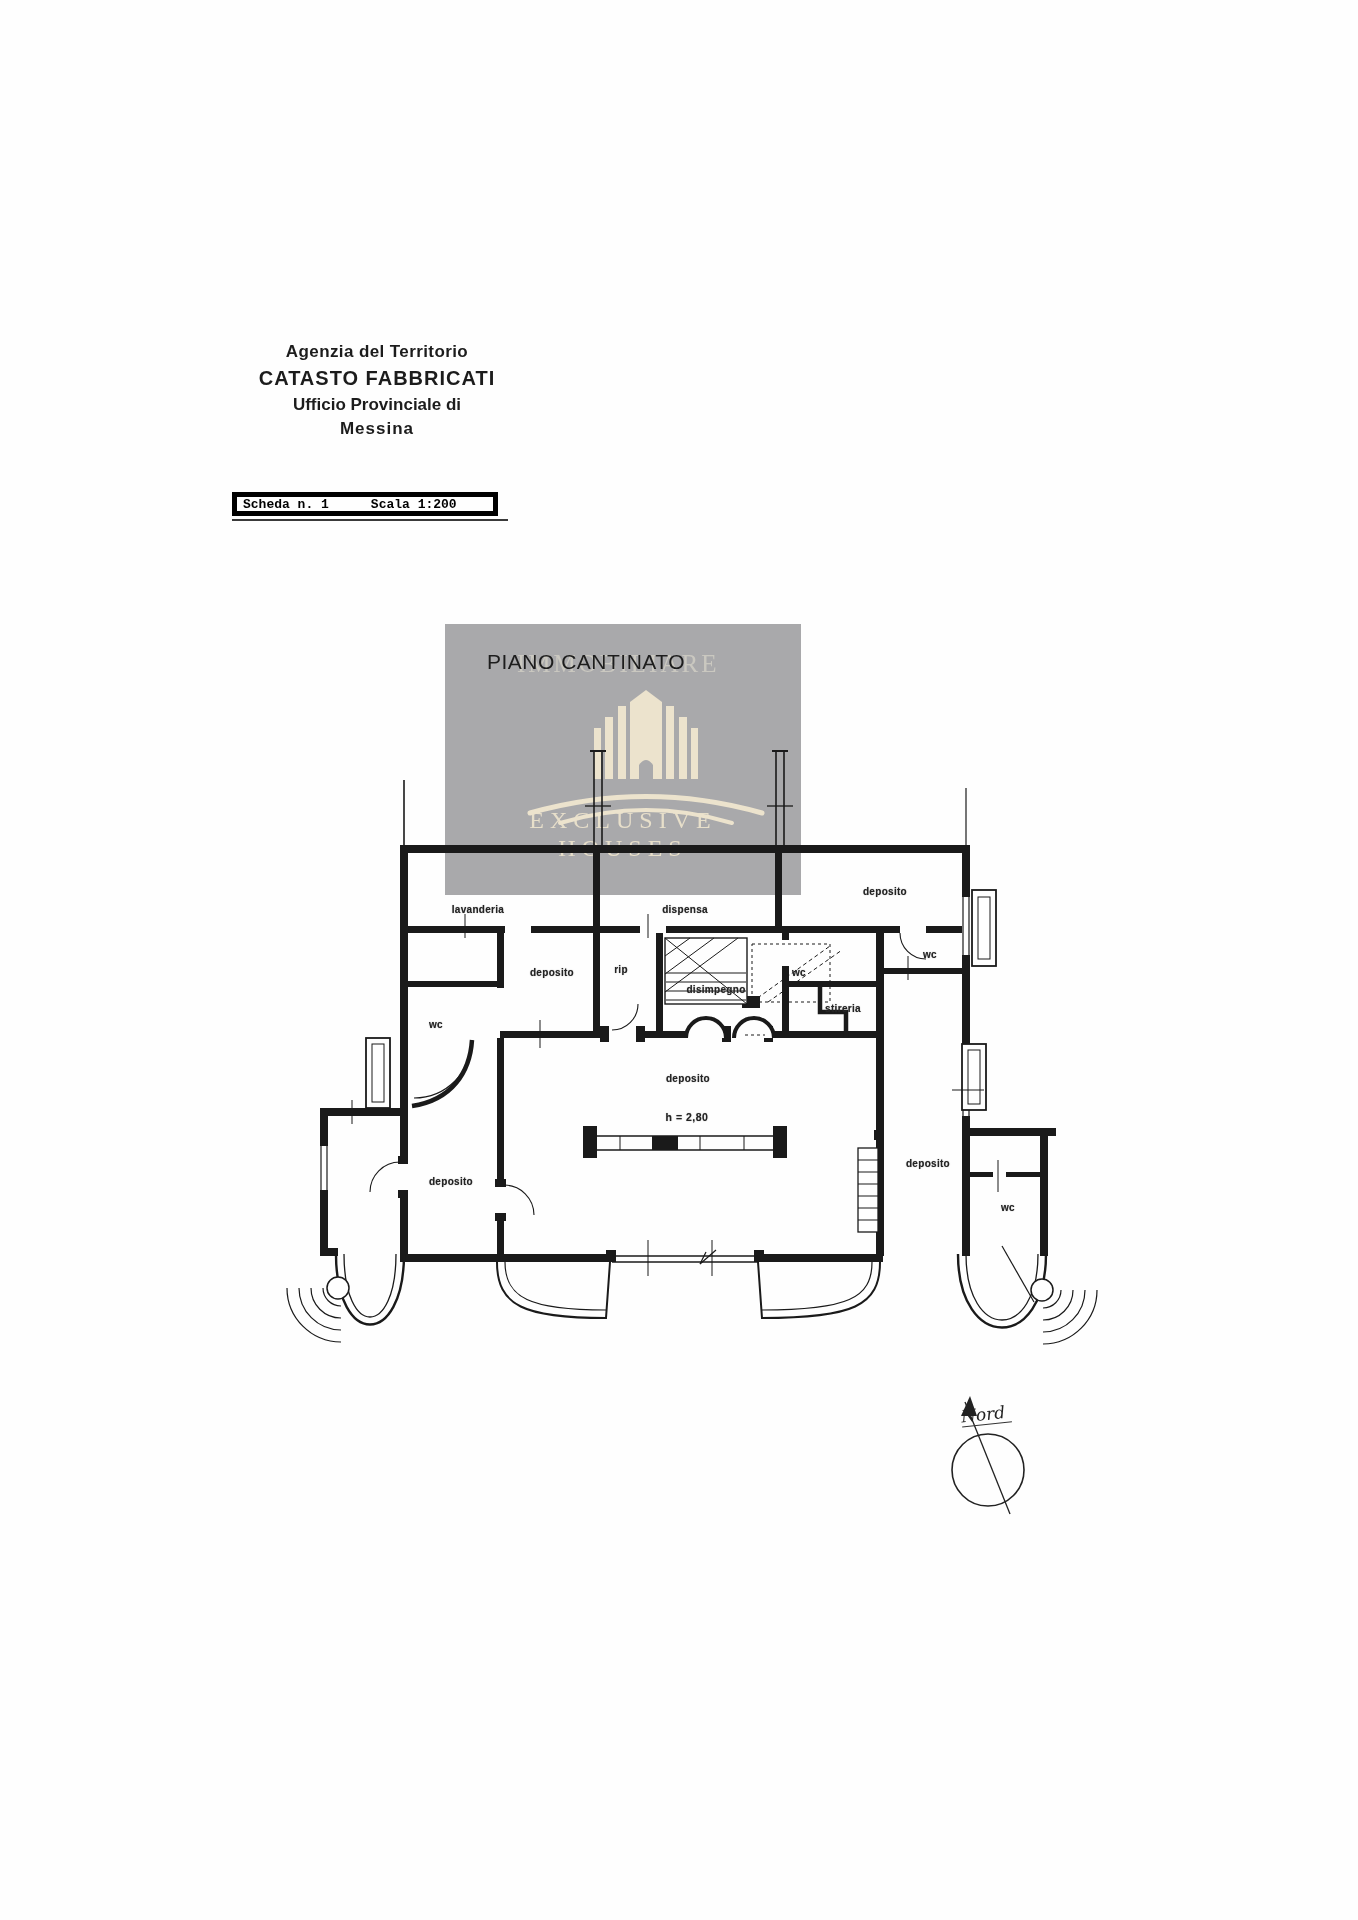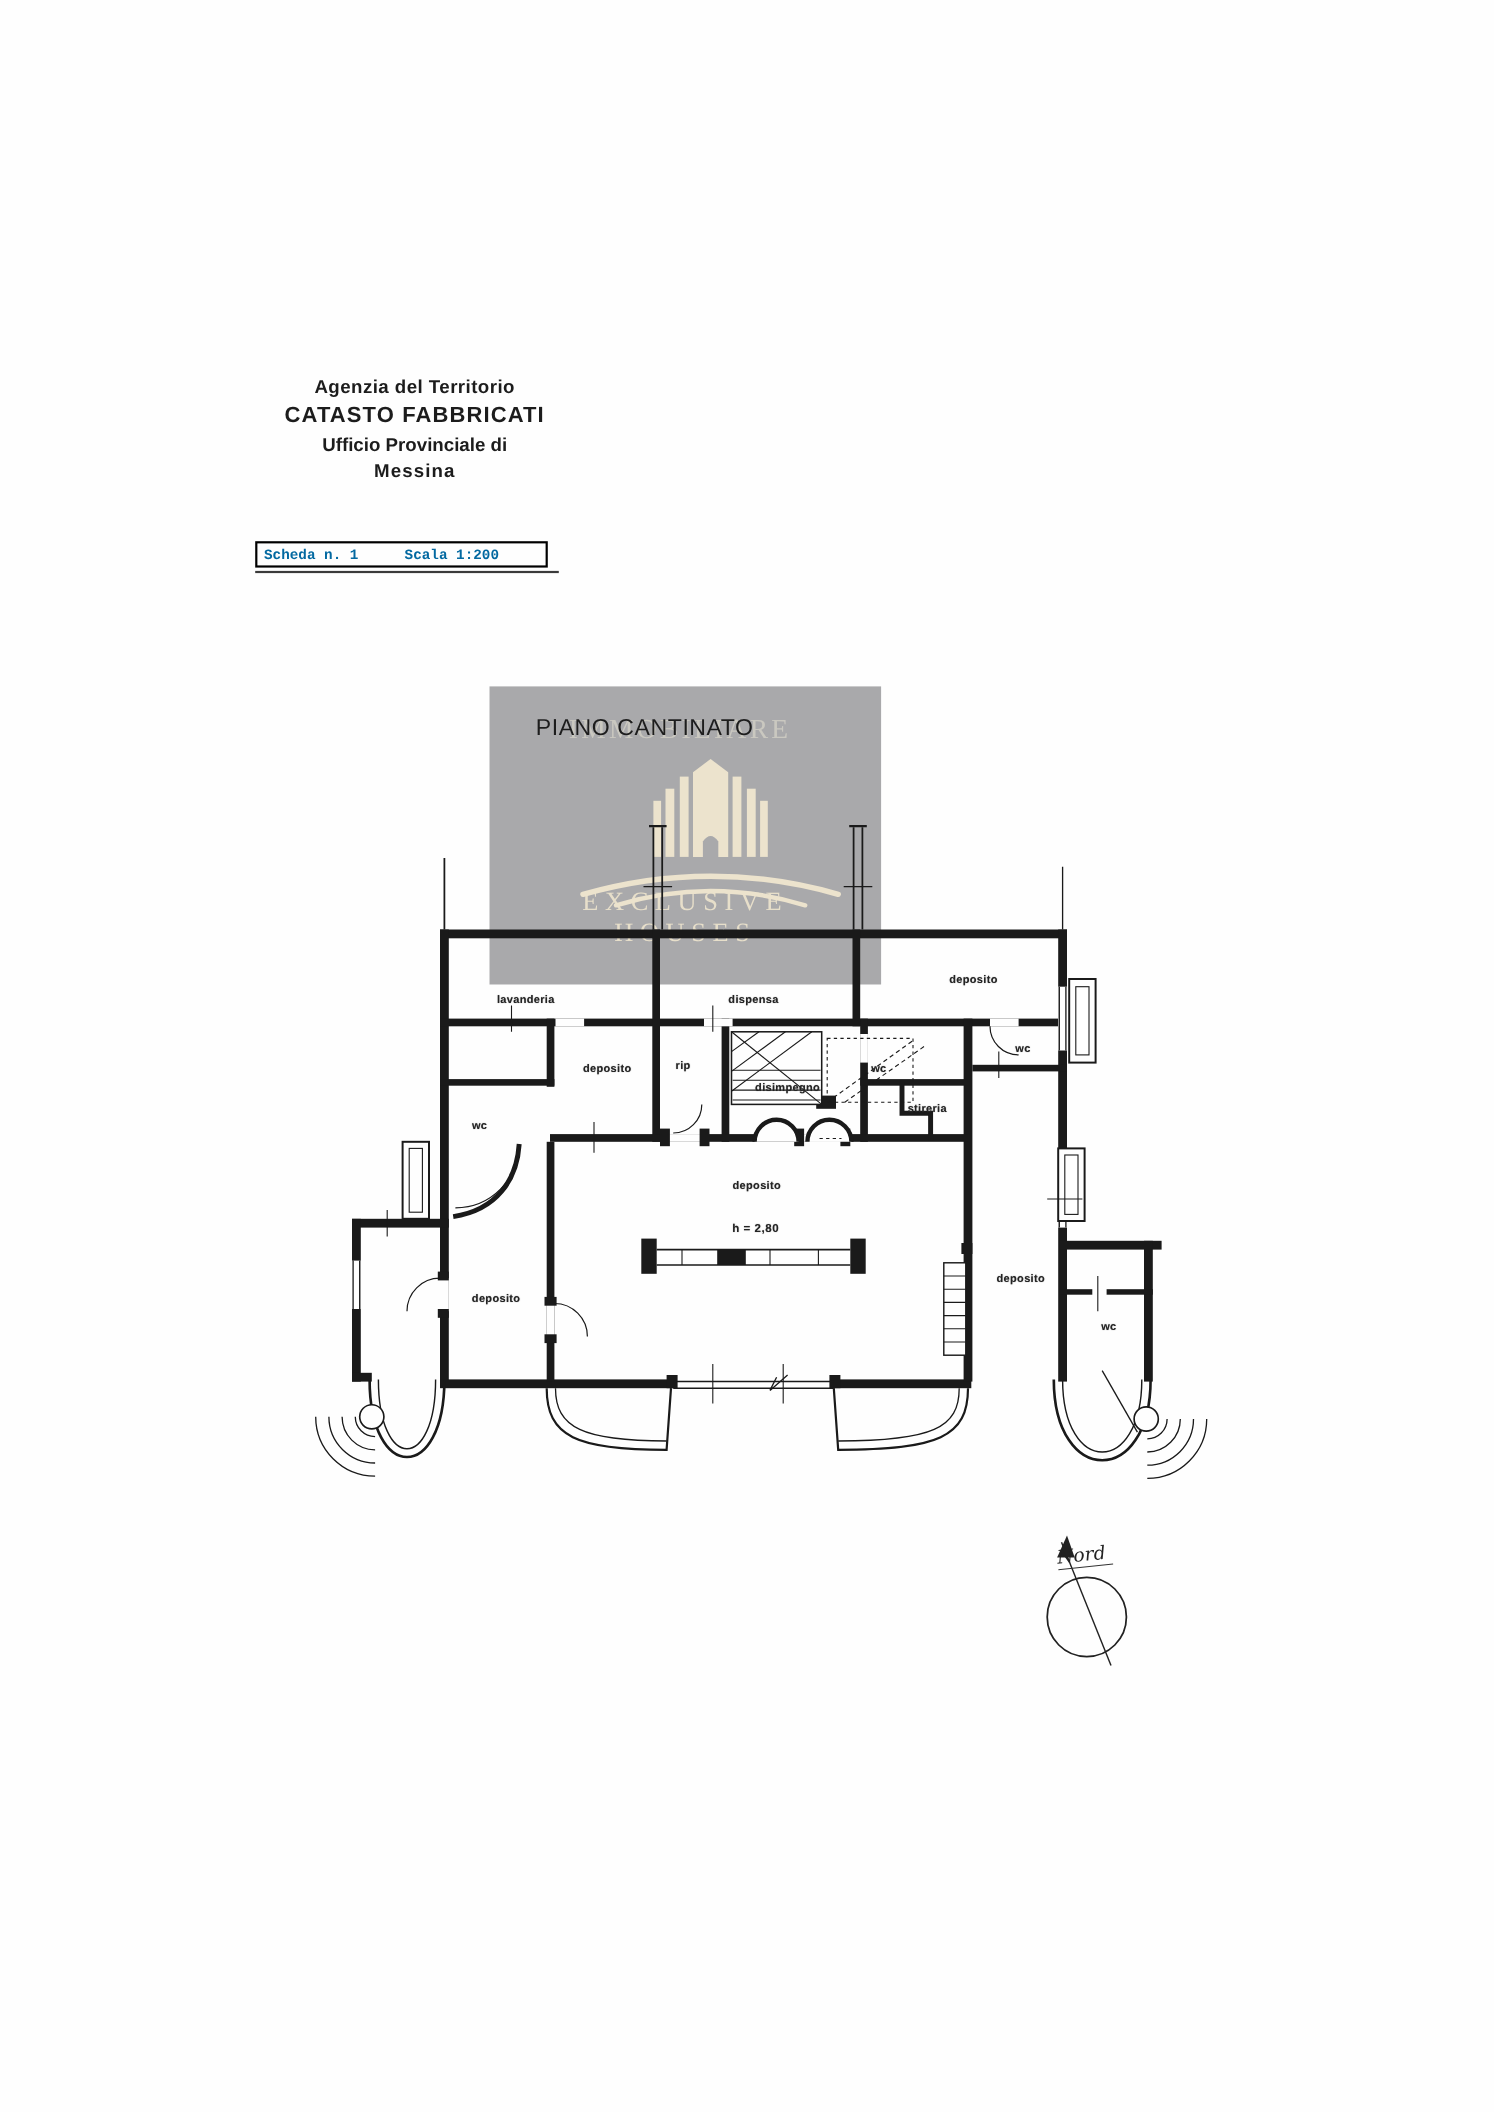--- a/index.html
+++ b/index.html
@@ -7,23 +7,23 @@
         font-family:"Liberation Sans", sans-serif;}
 
   
   .doc-header{position:absolute;left:227px;top:342px;width:300px;text-align:center;color:#1c1c1c;}
   .doc-header .h-line1{font-size:17px;font-weight:bold;letter-spacing:.4px;}
   .doc-header .h-line2{font-size:20px;font-weight:bold;letter-spacing:1px;margin-top:5px;}
   .doc-header .h-line3{font-size:17px;font-weight:bold;margin-top:5px;}
   .doc-header .h-line4{font-size:17px;font-weight:bold;letter-spacing:1px;margin-top:4px;}
 
   
-  .info-box{position:absolute;left:232px;top:492px;width:266px;height:24px;border:2px solid #000000;
+  .info-box{position:absolute;left:232px;top:492px;width:266px;height:24px;border:5px solid #000000;
             box-sizing:border-box;display:flex;align-items:center;
-            font-family:"Liberation Mono", monospace;font-size:13px;font-weight:bold;color:#0369a1;}
+            font-family:"Liberation Mono", monospace;font-size:13px;font-weight:bold;color:#000000;}
   .info-box .sheet{margin-left:6px;white-space:nowrap;}
   .info-box .scale{margin-left:42px;white-space:nowrap;}
   .info-underline{position:absolute;left:232px;top:519px;width:276px;height:2px;background:#3a3a3a;}
 
   
   .watermark{position:absolute;left:445px;top:624px;width:356px;height:271px;z-index:1;}
   .ghost-text{position:absolute;left:72px;top:26px;font-family:"Liberation Serif", serif;
               font-size:25px;letter-spacing:3px;color:#e6e2d2;opacity:.55;white-space:nowrap;}
   .brand-top{position:absolute;left:0;top:183px;width:100%;text-align:center;
              font-family:"Liberation Serif", serif;font-size:24px;letter-spacing:6px;

